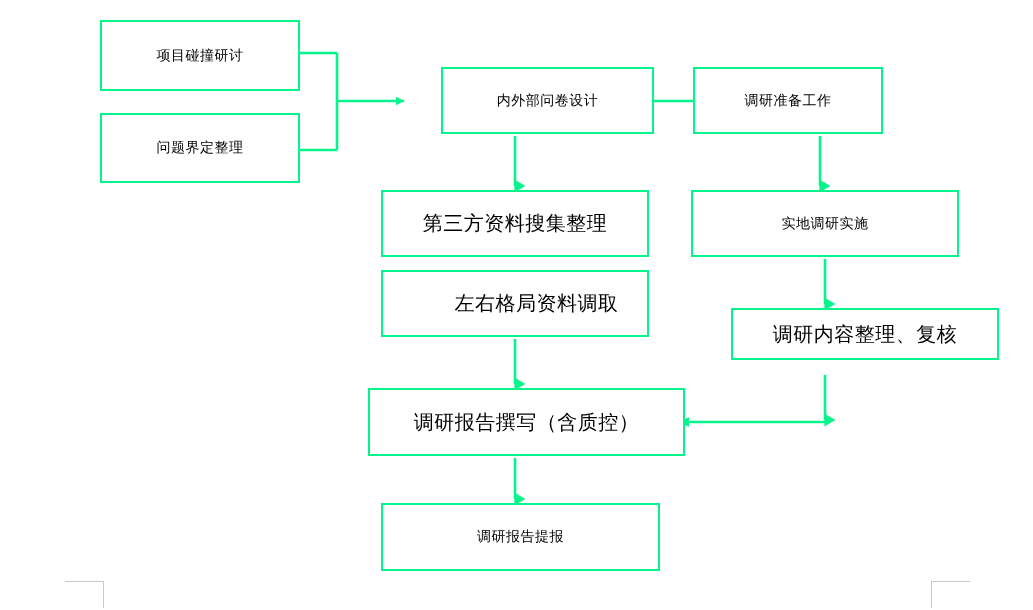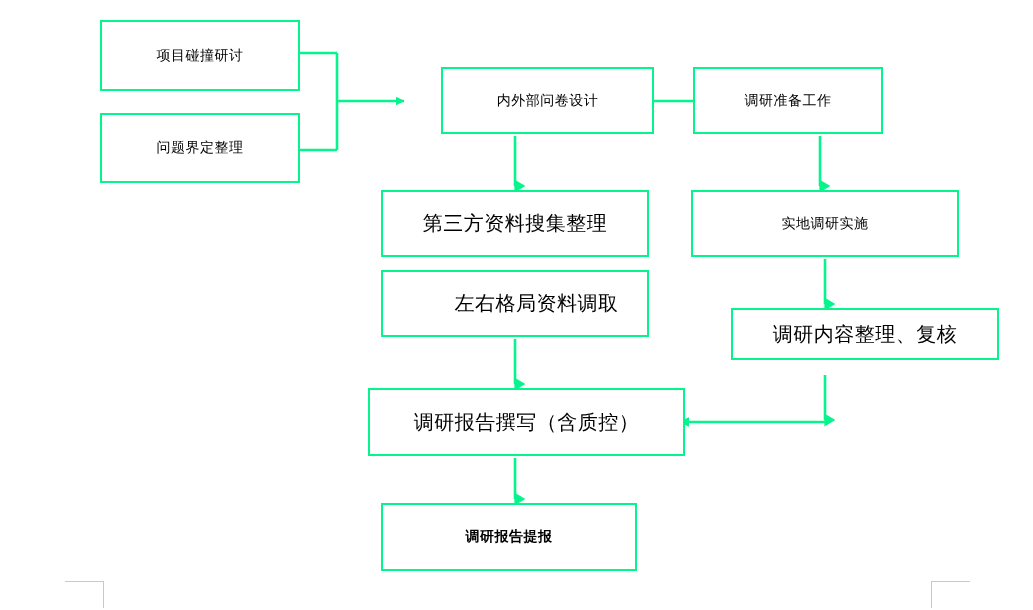--- a/index.html
+++ b/index.html
@@ -105,19 +105,19 @@
   <div class="node narrow" style="left:381px;top:190px;width:268px;height:67px;">第三方资料搜集整理</div>
 
   <div class="node" style="left:691px;top:190px;width:268px;height:67px;">实地调研实施</div>
 
   <div class="node narrow" style="left:381px;top:270px;width:268px;height:67px;padding-left:43px;">左右格局资料调取</div>
 
   <div class="node narrow" style="left:691px;top:308px;width:268px;height:52px;margin-left:40px;">调研内容整理、复核</div>
 
   <div class="node narrow" style="left:356px;top:388px;width:317px;height:68px;margin-left:12px;">调研报告撰写（含质控）</div>
 
-  <div class="node" style="left:381px;top:503px;width:256px;height:68px;font-weight:bold;">调研报告提报</div>
+  <div class="node" style="left:381px;top:503px;width:279px;height:68px;">调研报告提报</div>
 
   <div class="cropmark" style="left:65px;top:581px;width:38px;height:26px;border-top-width:1px;border-right-width:1px;"></div>
 
   <div class="cropmark" style="left:931px;top:581px;width:38px;height:26px;border-top-width:1px;border-left-width:1px;"></div>
 
 </div>
 
 </body></html>

